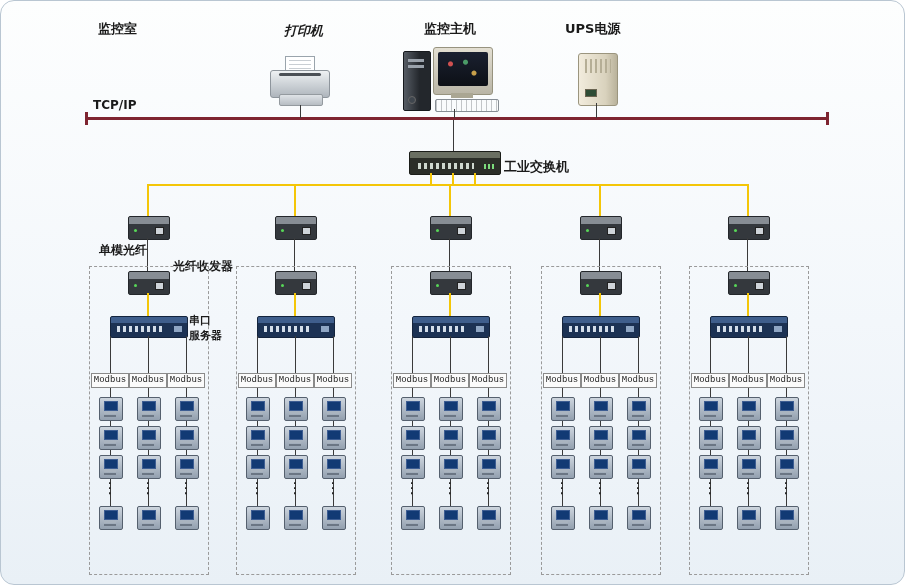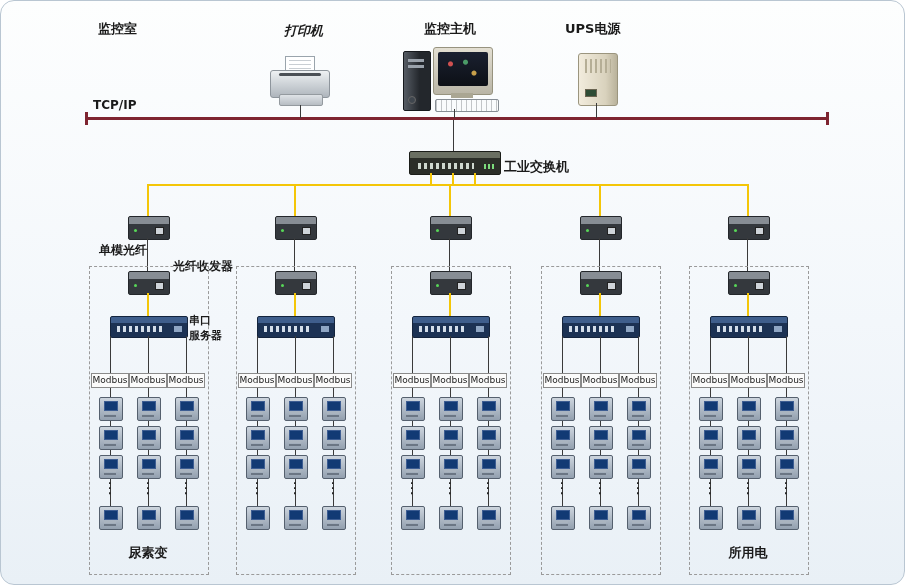--- a/index.html
+++ b/index.html
@@ -81,21 +81,21 @@
   .g-y2{position:absolute;left:74px;top:109px;width:2px;height:23px;background:#f4c608;}
   .g-box{position:absolute;left:16px;top:82px;width:118px;height:307px;border:1px dashed #9a9a9a;}
   .group-name{position:absolute;left:16px;top:360px;width:118px;text-align:center;font-size:13px;font-weight:600;}
   .lbl-tcvr{left:100px;top:36px;margin-top:38px;}
   .lbl-fiber{left:26px;top:58px;}
   .lbl-serial{position:absolute;left:116px;top:129px;font-size:11px;font-weight:600;line-height:15px;white-space:nowrap;}
 
   .col{position:absolute;top:152px;width:38px;height:200px;}
   .col-drop{position:absolute;left:19px;top:0;width:1px;height:37px;background:#3a3a3a;}
   .modbus-box{position:absolute;left:0;top:37px;width:36px;height:13px;border:1px solid #8a8a8a;background:#fbfbfb;
-              font-size:9px;line-height:13px;text-align:center;color:#222;}
+              font-size:9px;line-height:13px;text-align:center;color:#222;font-family:Liberation Mono, monospace;}
   .meter-line{position:absolute;left:19px;top:52px;width:1px;height:129px;background:#3a3a3a;}
   .meter{position:absolute;left:8px;width:22px;height:22px;border:1px solid #55606e;border-radius:2px;
          background:linear-gradient(180deg,#cdd5de,#93a0af);}
   .meter::before{content:"";position:absolute;left:4px;top:3px;width:12px;height:8px;background:#123a74;border:1px solid #3d5d92;}
   .meter::after{content:"";position:absolute;left:4px;bottom:3px;width:12px;height:2px;background:#6b7684;box-shadow:0 -3px 0 #aab4bf;}
   .m1{top:61px;} .m2{top:90px;} .m3{top:119px;} .m4{top:170px;}
   .dots{position:absolute;left:0;top:139px;width:38px;text-align:center;font-size:15px;line-height:26px;color:#222;}
 </style>
 </head>
 <body>
@@ -150,21 +150,20 @@
     <div class="small-lbl lbl-fiber first-only">单模光纤</div>
     <div class="g-fiber"></div>
     <div class="g-box"></div>
     <div class="tcvr inner"></div>
     <div class="g-y2"></div>
     <div class="sswitch"></div>
     <div class="lbl-serial first-only">
       <div>串口</div>
       <div>服务器</div>
     </div>
-    <div class="group-name">尿素变</div>
   <div class="col" style="left: 18px;">
   <div class="col-drop"></div>
   <div class="modbus-box">Modbus</div>
   <div class="meter-line"></div>
   <div class="meter m1"></div>
   <div class="meter m2"></div>
   <div class="meter m3"></div>
   <div class="dots">⋮</div>
   <div class="meter m4"></div>
 </div>
@@ -319,21 +318,20 @@
   <div class="group" style="left: 672px;">
     <div class="g-drop-y"></div>
     <div class="tcvr outer"></div>
 
     <div class="g-fiber"></div>
     <div class="g-box"></div>
     <div class="tcvr inner"></div>
     <div class="g-y2"></div>
     <div class="sswitch"></div>
 
-    <div class="group-name">所用电</div>
   <div class="col" style="left: 18px;">
   <div class="col-drop"></div>
   <div class="modbus-box">Modbus</div>
   <div class="meter-line"></div>
   <div class="meter m1"></div>
   <div class="meter m2"></div>
   <div class="meter m3"></div>
   <div class="dots">⋮</div>
   <div class="meter m4"></div>
 </div>

